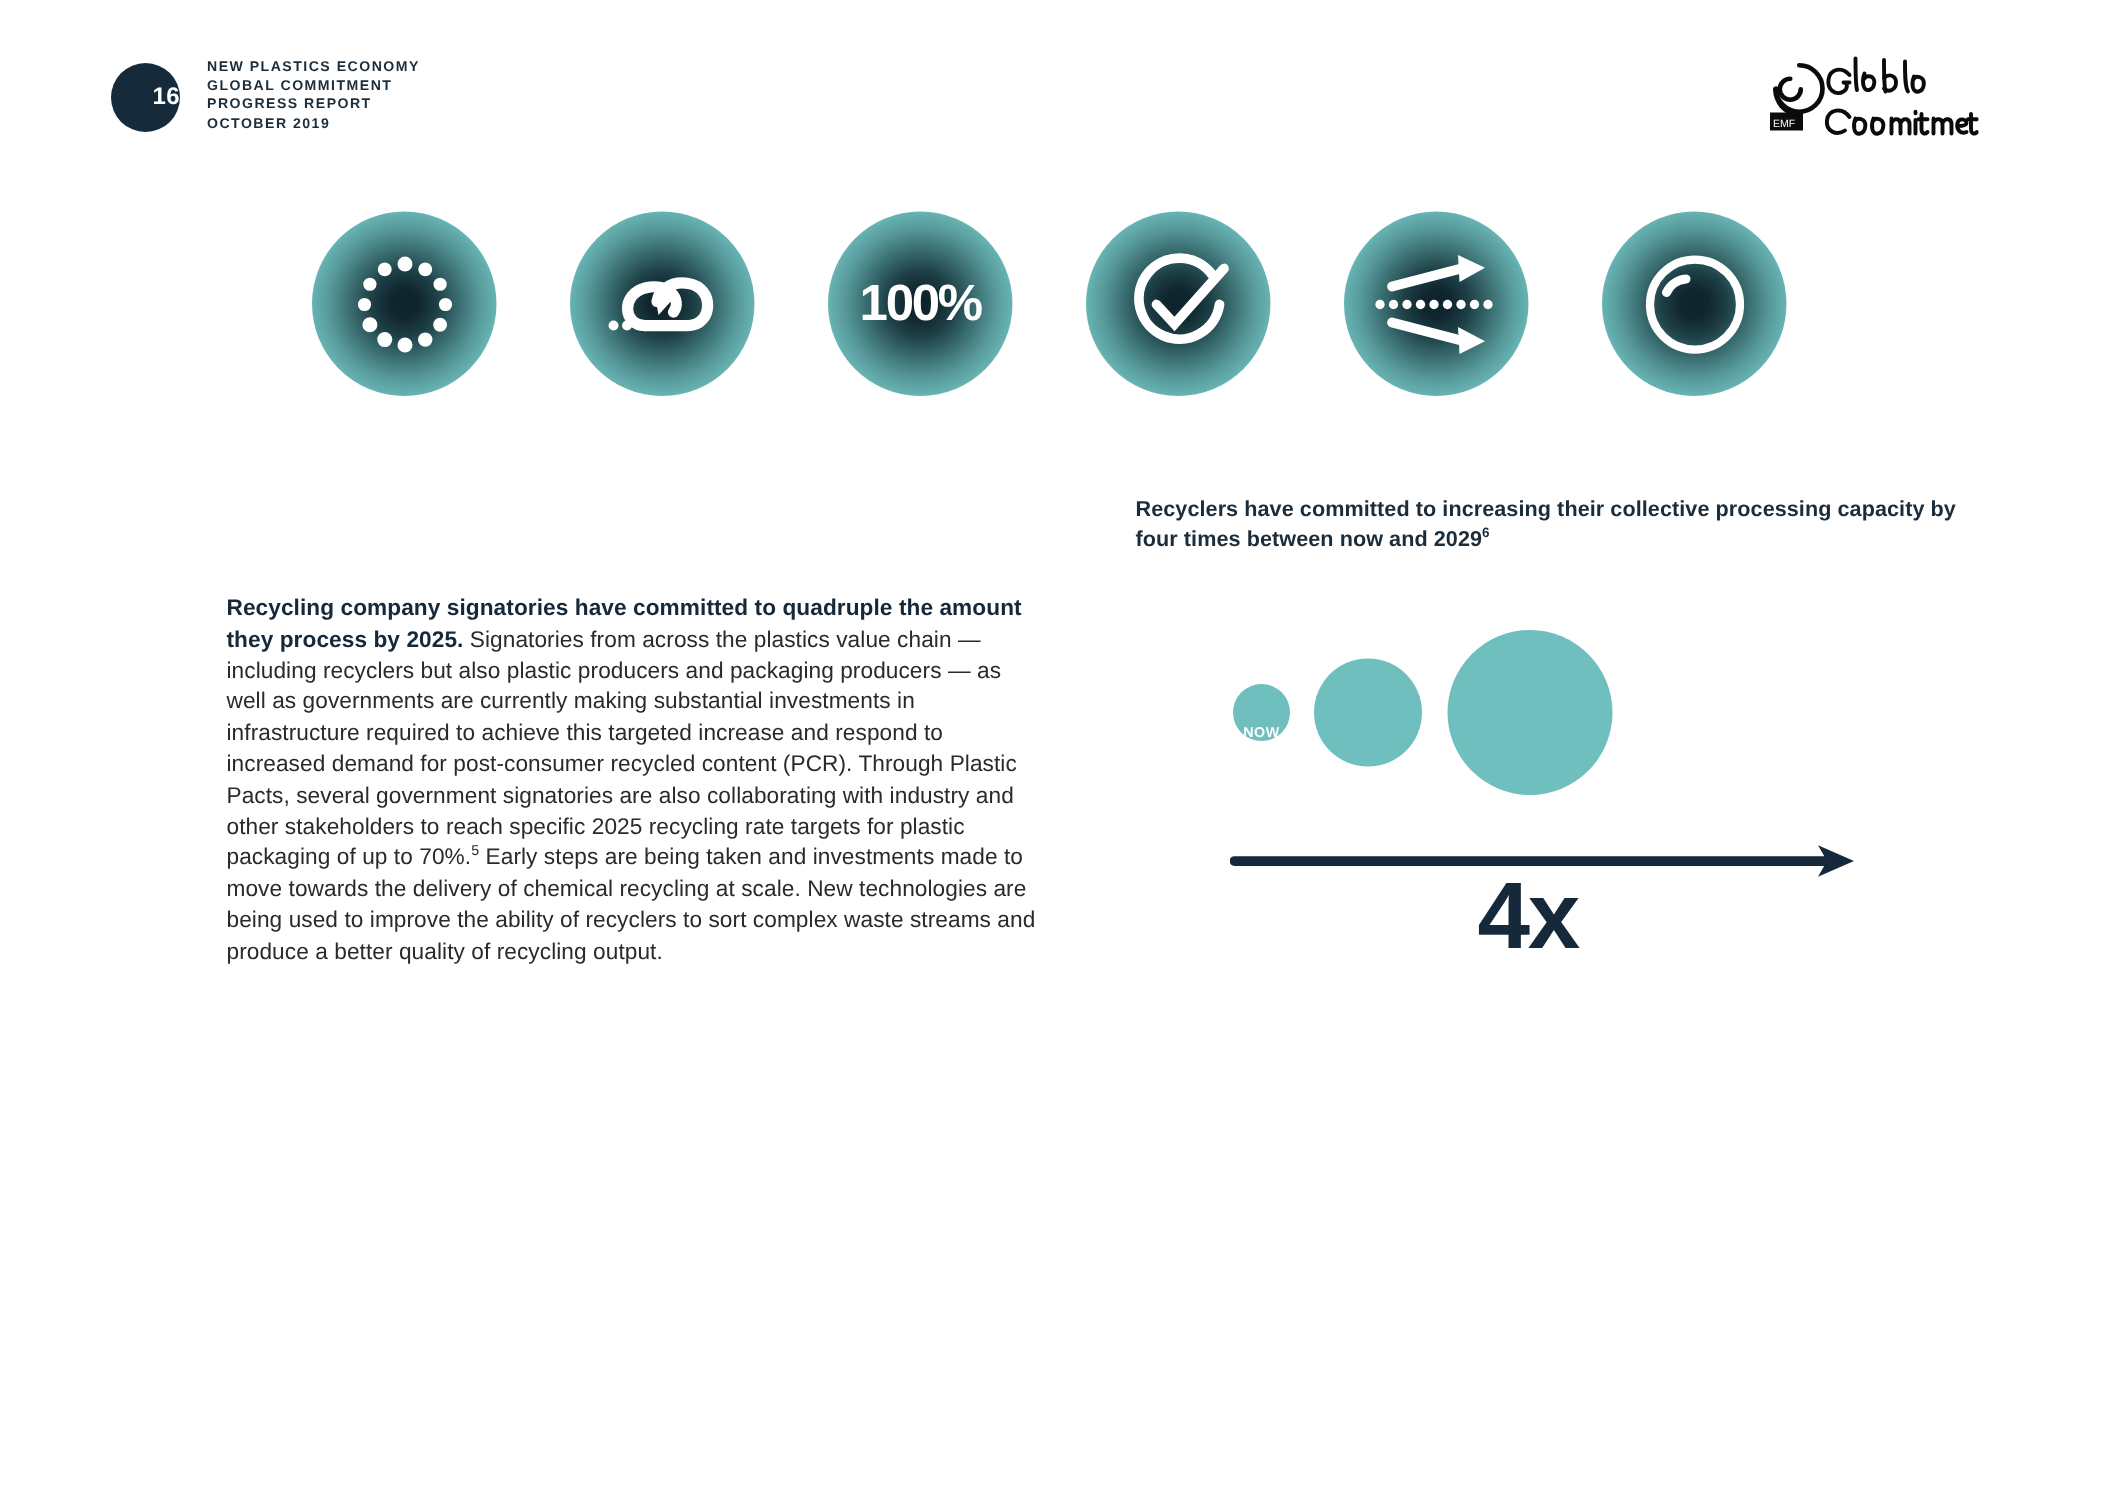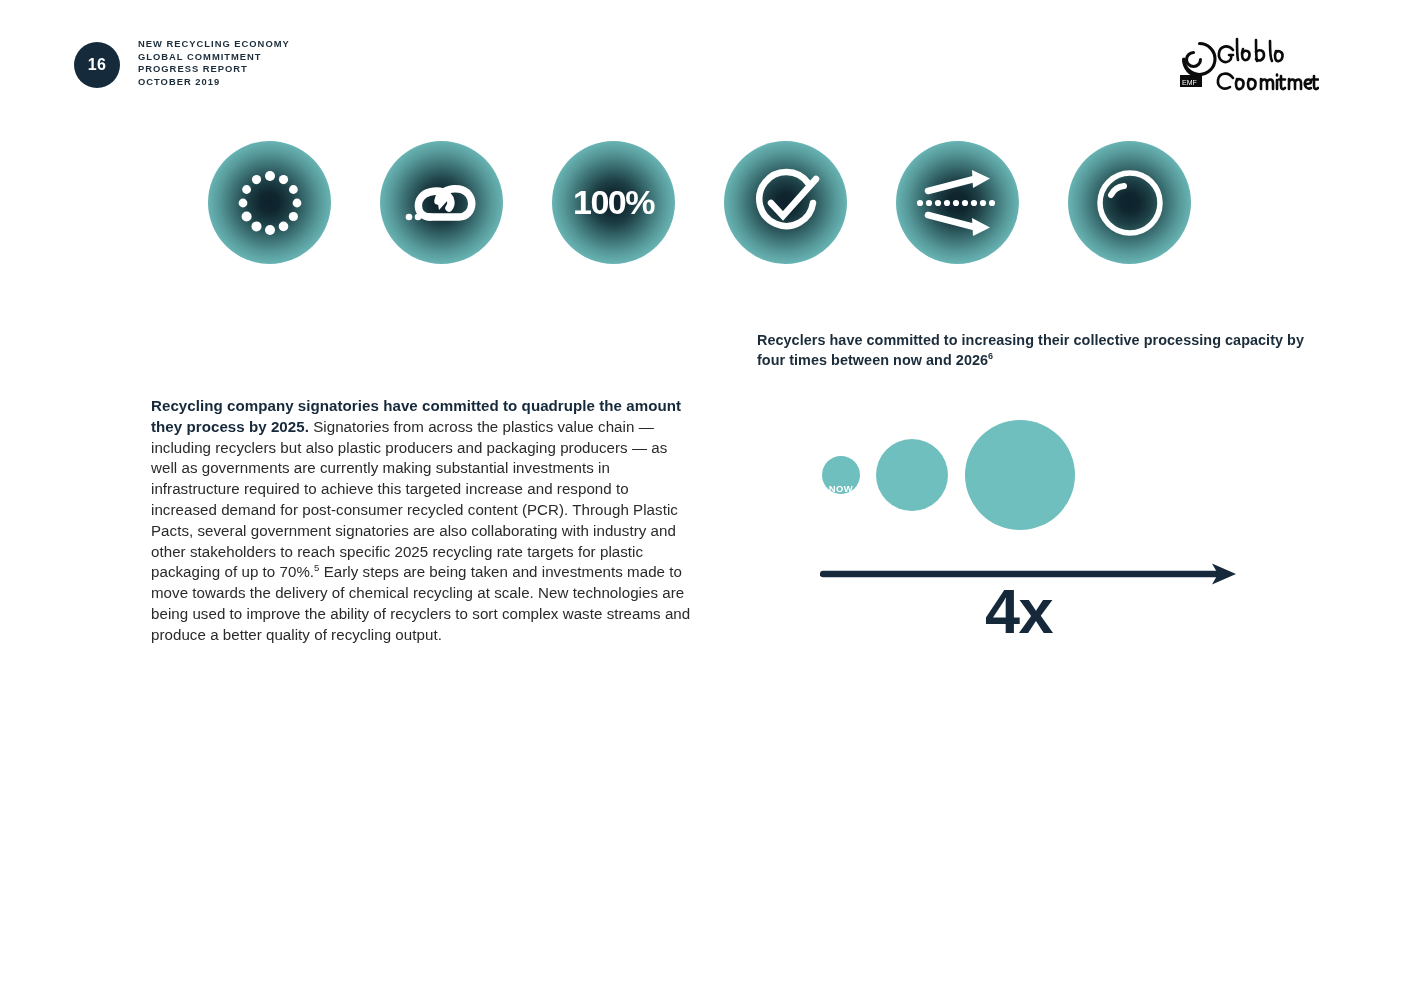--- a/index.html
+++ b/index.html
@@ -9,21 +9,21 @@
     font-family: "Liberation Sans", sans-serif;
     -webkit-font-smoothing: antialiased;
   }
   .page { position: relative; width: 1403px; height: 992px; overflow: hidden; }
 
   
   .page-badge {
     position: absolute; left: 74px; top: 42px;
     width: 46px; height: 46px; border-radius: 50%;
     background: #152b3c; color: #ffffff;
-    display: flex; align-items: center; justify-content: center;
+    display: flex; align-items: center; justify-content: flex-end;
     font-size: 16px; font-weight: bold; letter-spacing: .3px;
   }
   .header-lines {
     position: absolute; left: 138px; top: 38px;
     color: #1b2c3a; font-size: 9.4px; font-weight: bold;
     letter-spacing: 1.0px; line-height: 12.6px;
   }
   .logo {
     position: absolute; right: 84px; top: 30px;
     width: 148px; height: 62px;
@@ -85,21 +85,21 @@
 </head>
 <body>
 
 <div class="page">
 
   <div class="page-badge">
     <span>16</span>
   </div>
 
   <div class="header-lines">
-    <div>NEW  RECYCLING ECONOMY</div>
+    <div>NEW  PLASTICS ECONOMY</div>
     <div>GLOBAL COMMITMENT</div>
     <div>PROGRESS REPORT</div>
     <div>OCTOBER 2019</div>
   </div>
 
   <div class="logo">
     <svg width="148" height="62" viewBox="0 0 148 62" aria-hidden="true">
       <g fill="none" stroke="#0b0b0b" stroke-width="3.1" stroke-linecap="round">
         <path d="M13 29 A15.5 15.5 0 1 0 28.5 13.5"></path>
         <path d="M22.5 22.5 A7 7 0 1 0 29.5 29.5"></path>
@@ -208,21 +208,21 @@
           <path d="M20 31 A16 16 0 0 1 33 22" stroke-width="6"></path>
         </g>
       </svg>
     </div>
 
   </div>
 
 
   <p class="body-copy"><b>Recycling company signatories have committed to quadruple the amount they process by 2025.</b><span> Signatories from across the plastics value chain — including recyclers but also plastic producers and packaging producers — as well as governments are currently making substantial investments in infrastructure required to achieve this targeted increase and respond to increased demand for post-consumer recycled content (PCR). Through Plastic Pacts, several government signatories are also collaborating with industry and other stakeholders to reach specific 2025 recycling rate targets for plastic packaging of up to 70%.</span><sup>5</sup><span> Early steps are being taken and investments made to move towards the delivery of chemical recycling at scale. New technologies are being used to improve the ability of recyclers to sort complex waste streams and produce a better quality of recycling output.</span></p>
 
-  <div class="right-head"><span>Recyclers have committed to increasing their collective processing capacity by four times between now and 2026</span><sup>6</sup></div>
+  <div class="right-head"><span>Recyclers have committed to increasing their collective processing capacity by four times between now and 2029</span><sup>6</sup></div>
 
   <div class="bubble-chart">
 
     <div class="tcircle" style="left:65px; top:66px; width:38px; height:38px; font-size:9.5px; letter-spacing:.4px;">
       <span>NOW</span>
     </div>
 
     <div class="tcircle" style="left:119px; top:49px; width:72px; height:72px;"></div>
 
     <div class="tcircle" style="left:208px; top:30px; width:110px; height:110px;"></div>

